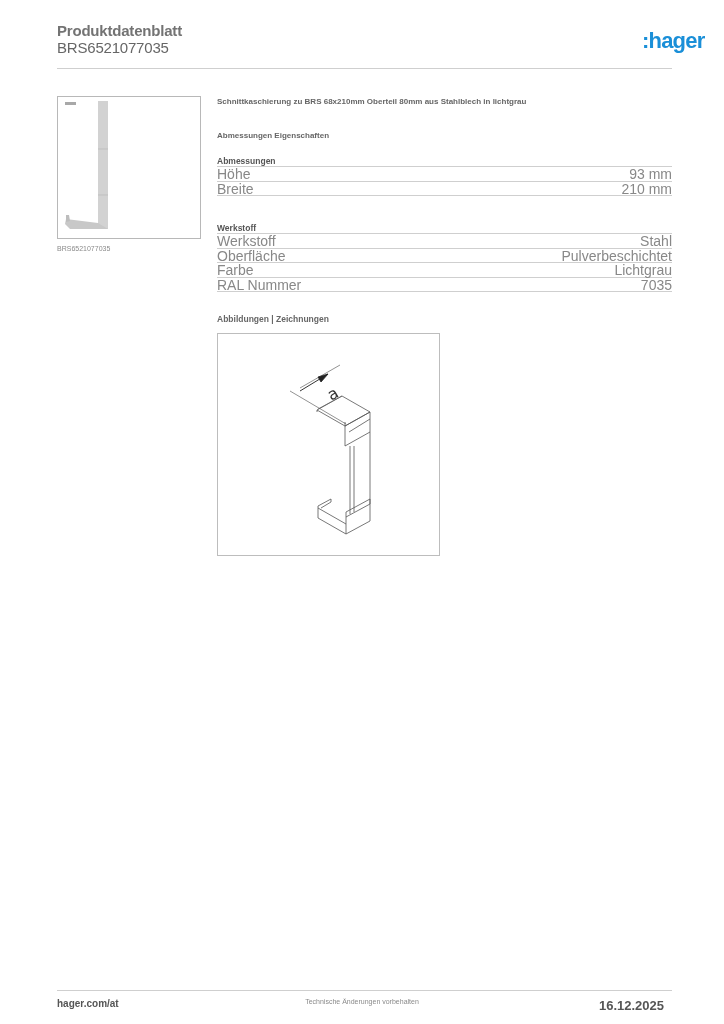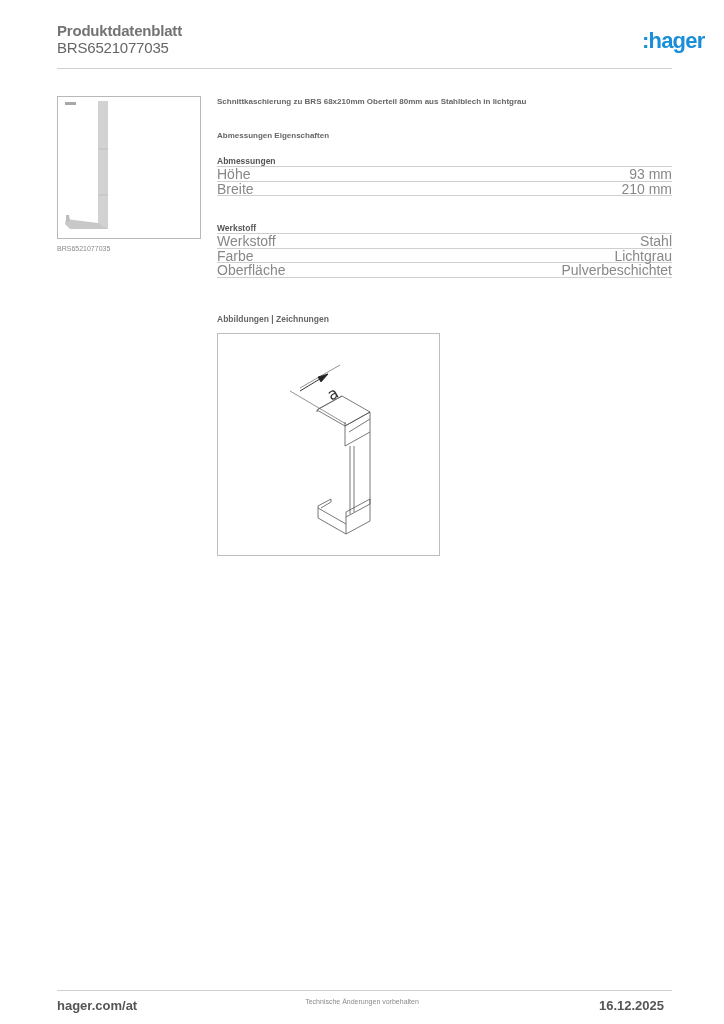--- a/index.html
+++ b/index.html
@@ -19,21 +19,21 @@
 
   .section { position: absolute; left: 217px; width: 455px; }
   .section-title { font-size: 8.5px; font-weight: bold; color: #555; height: 12px; line-height: 12px; border-bottom: 1px solid #cfcfcf; }
   .row { display: flex; justify-content: space-between; font-size: 14px; color: #888; height: 14.5px; line-height: 14px; border-bottom: 1px solid #cfcfcf; gap: 24px; }
   .row .val { color: #888; text-align: right; }
 
   .fig-head { position: absolute; left: 217px; top: 314px; font-size: 8.5px; font-weight: bold; color: #666; }
   .fig-box { position: absolute; left: 217px; top: 333px; width: 223px; height: 223px; border: 1px solid #bdbdbd; background: #fff; }
 
   .footer-rule { position: absolute; left: 57px; top: 990px; width: 615px; height: 1px; background: #cfcfcf; }
-  .footer-left { position: absolute; left: 57px; top: 998px; font-size: 13px; font-weight: bold; color: #555; }
+  .footer-left { position: absolute; left: 57px; top: 998px; font-size: 10px; font-weight: bold; color: #555; }
   .footer-mid { position: absolute; left: 0; width: 724px; text-align: center; top: 998px; font-size: 7px; color: #8a8a8a; }
   .footer-right { position: absolute; right: 60px; top: 998px; font-size: 13px; font-weight: bold; color: #555; }
 </style>
 </head>
 <body>
 
 <div>
   <div class="header-title">Produktdatenblatt</div>
   <div class="header-sub">BRS6521077035</div>
   <div class="logo">:hager</div>
@@ -67,26 +67,30 @@
   </div>
 </div>
 
 <div class="section" style="top:222px;">
   <div class="section-title">Werkstoff</div>
   <div class="row">
     <span>Werkstoff</span>
     <span class="val">Stahl</span>
   </div>
   <div class="row">
+    <span>Oberfläche</span>
+    <span class="val">Pulverbeschichtet</span>
+  </div>
+  <div class="row">
     <span>Farbe</span>
     <span class="val">Lichtgrau</span>
   </div>
   <div class="row">
-    <span>Oberfläche</span>
-    <span class="val">Pulverbeschichtet</span>
+    <span>RAL Nummer</span>
+    <span class="val">7035</span>
   </div>
 </div>
 
 <div class="fig-head">Abbildungen | Zeichnungen</div>
 <div class="fig-box">
   <svg width="221" height="221" viewBox="0 0 221 221" fill="none" stroke="#555" stroke-width="0.8">
 
     <line x1="72" y1="57" x2="128" y2="90" stroke="#777"></line>
     <line x1="82" y1="54" x2="122" y2="31" stroke="#777"></line>
     <line x1="100" y1="75" x2="124" y2="62" stroke="#777"></line>

